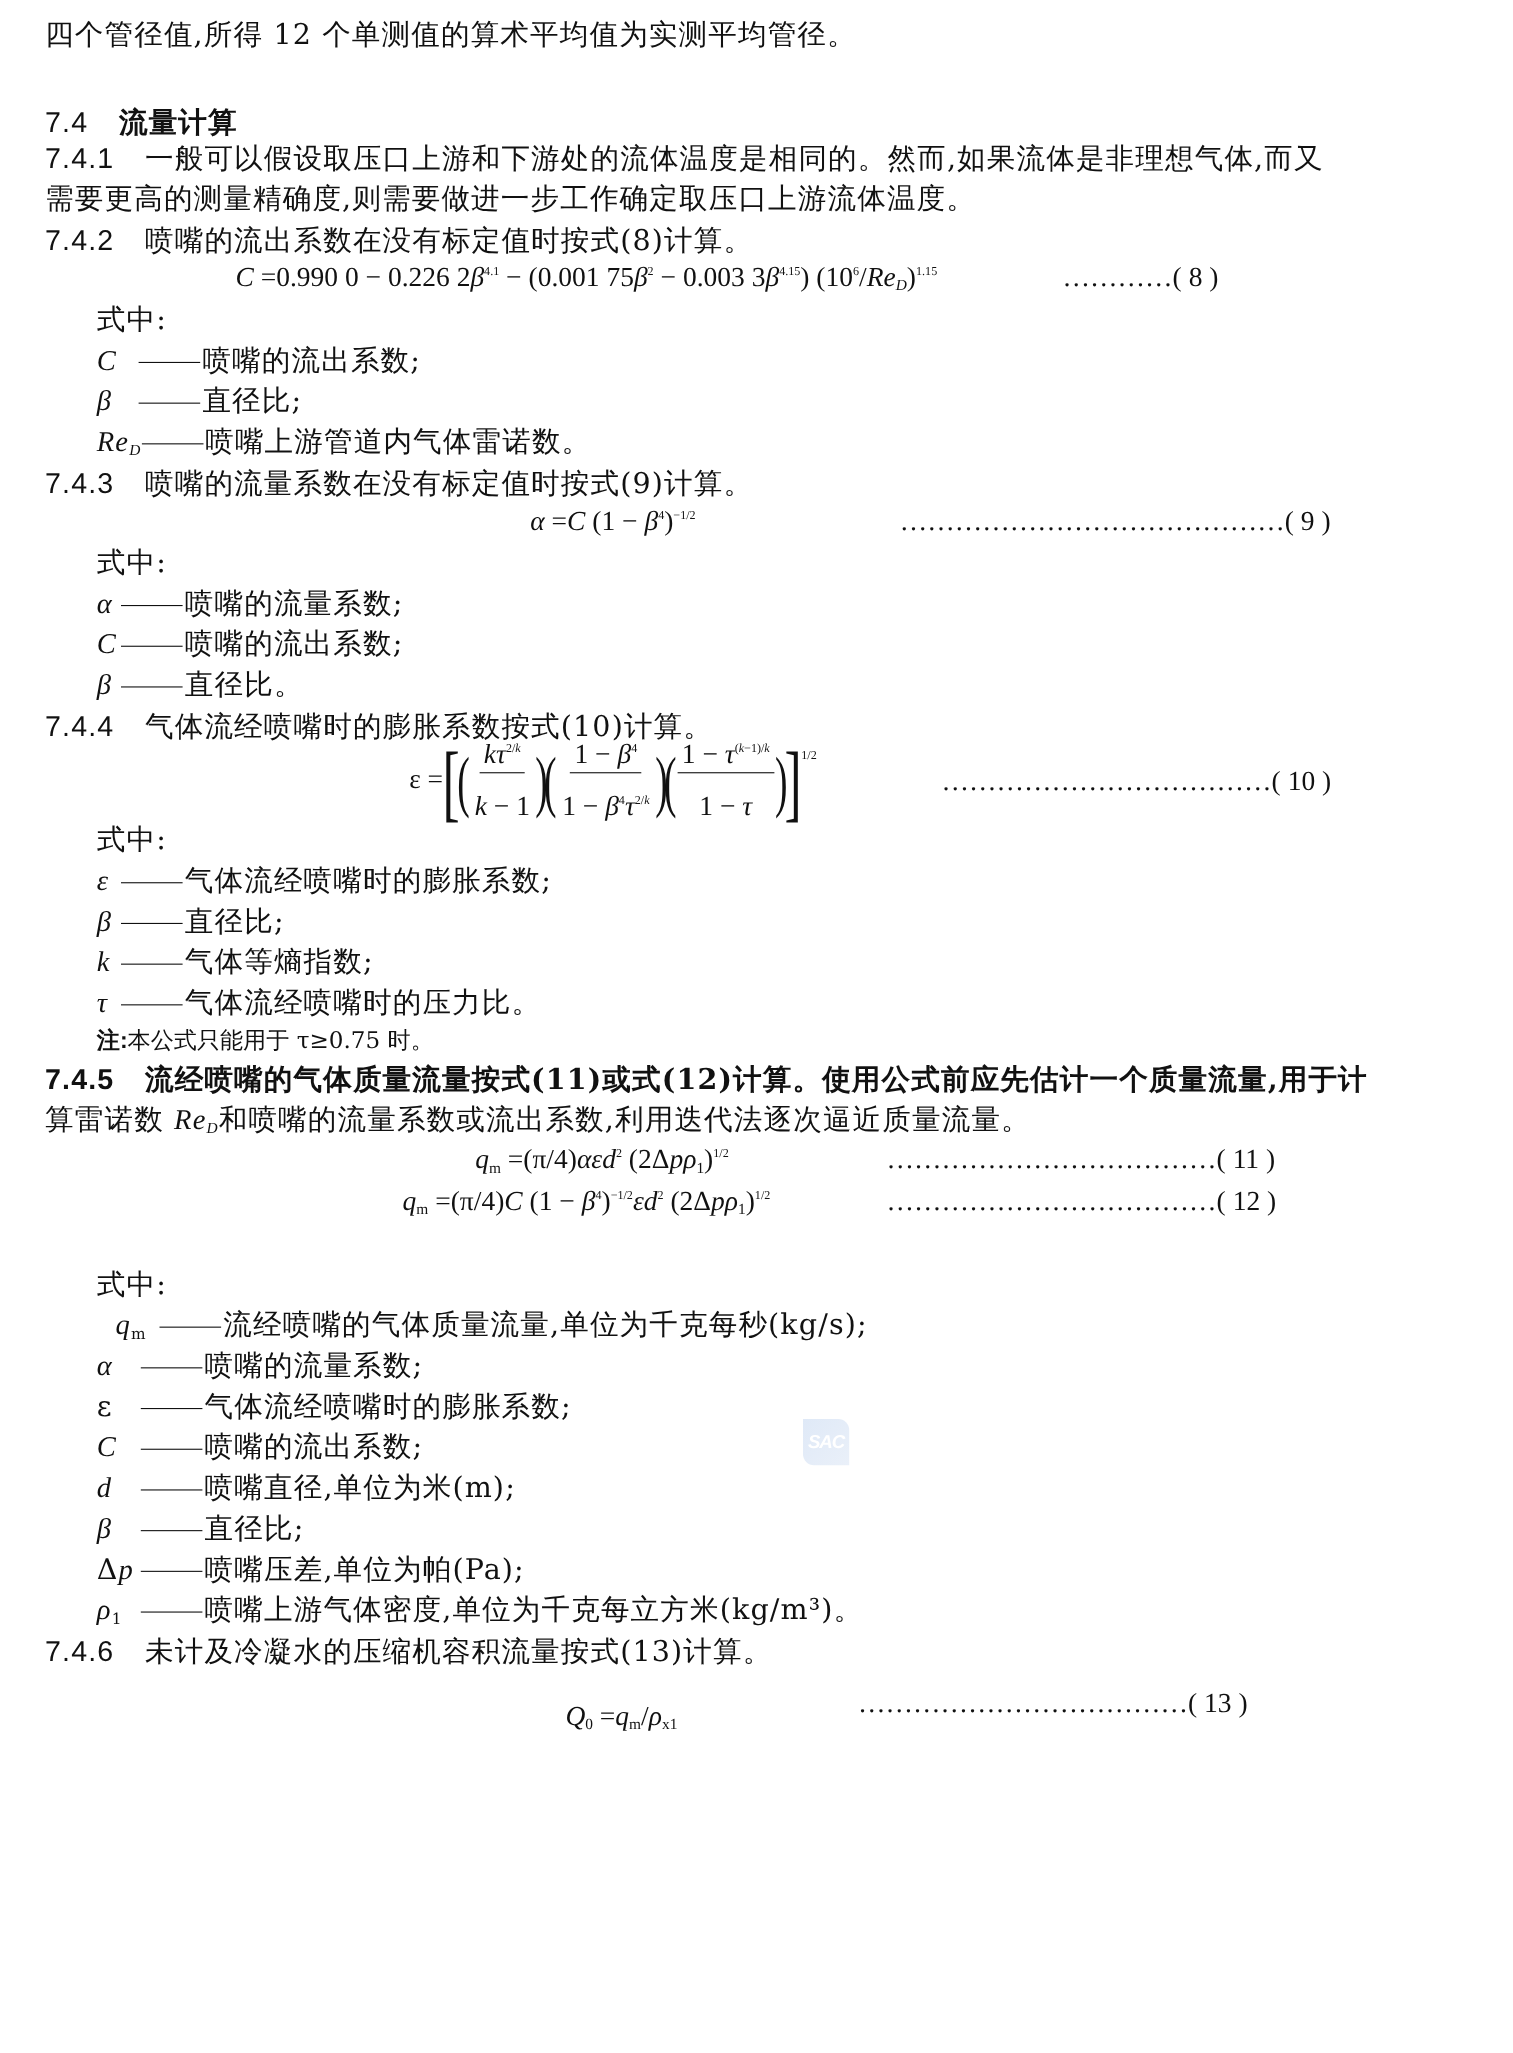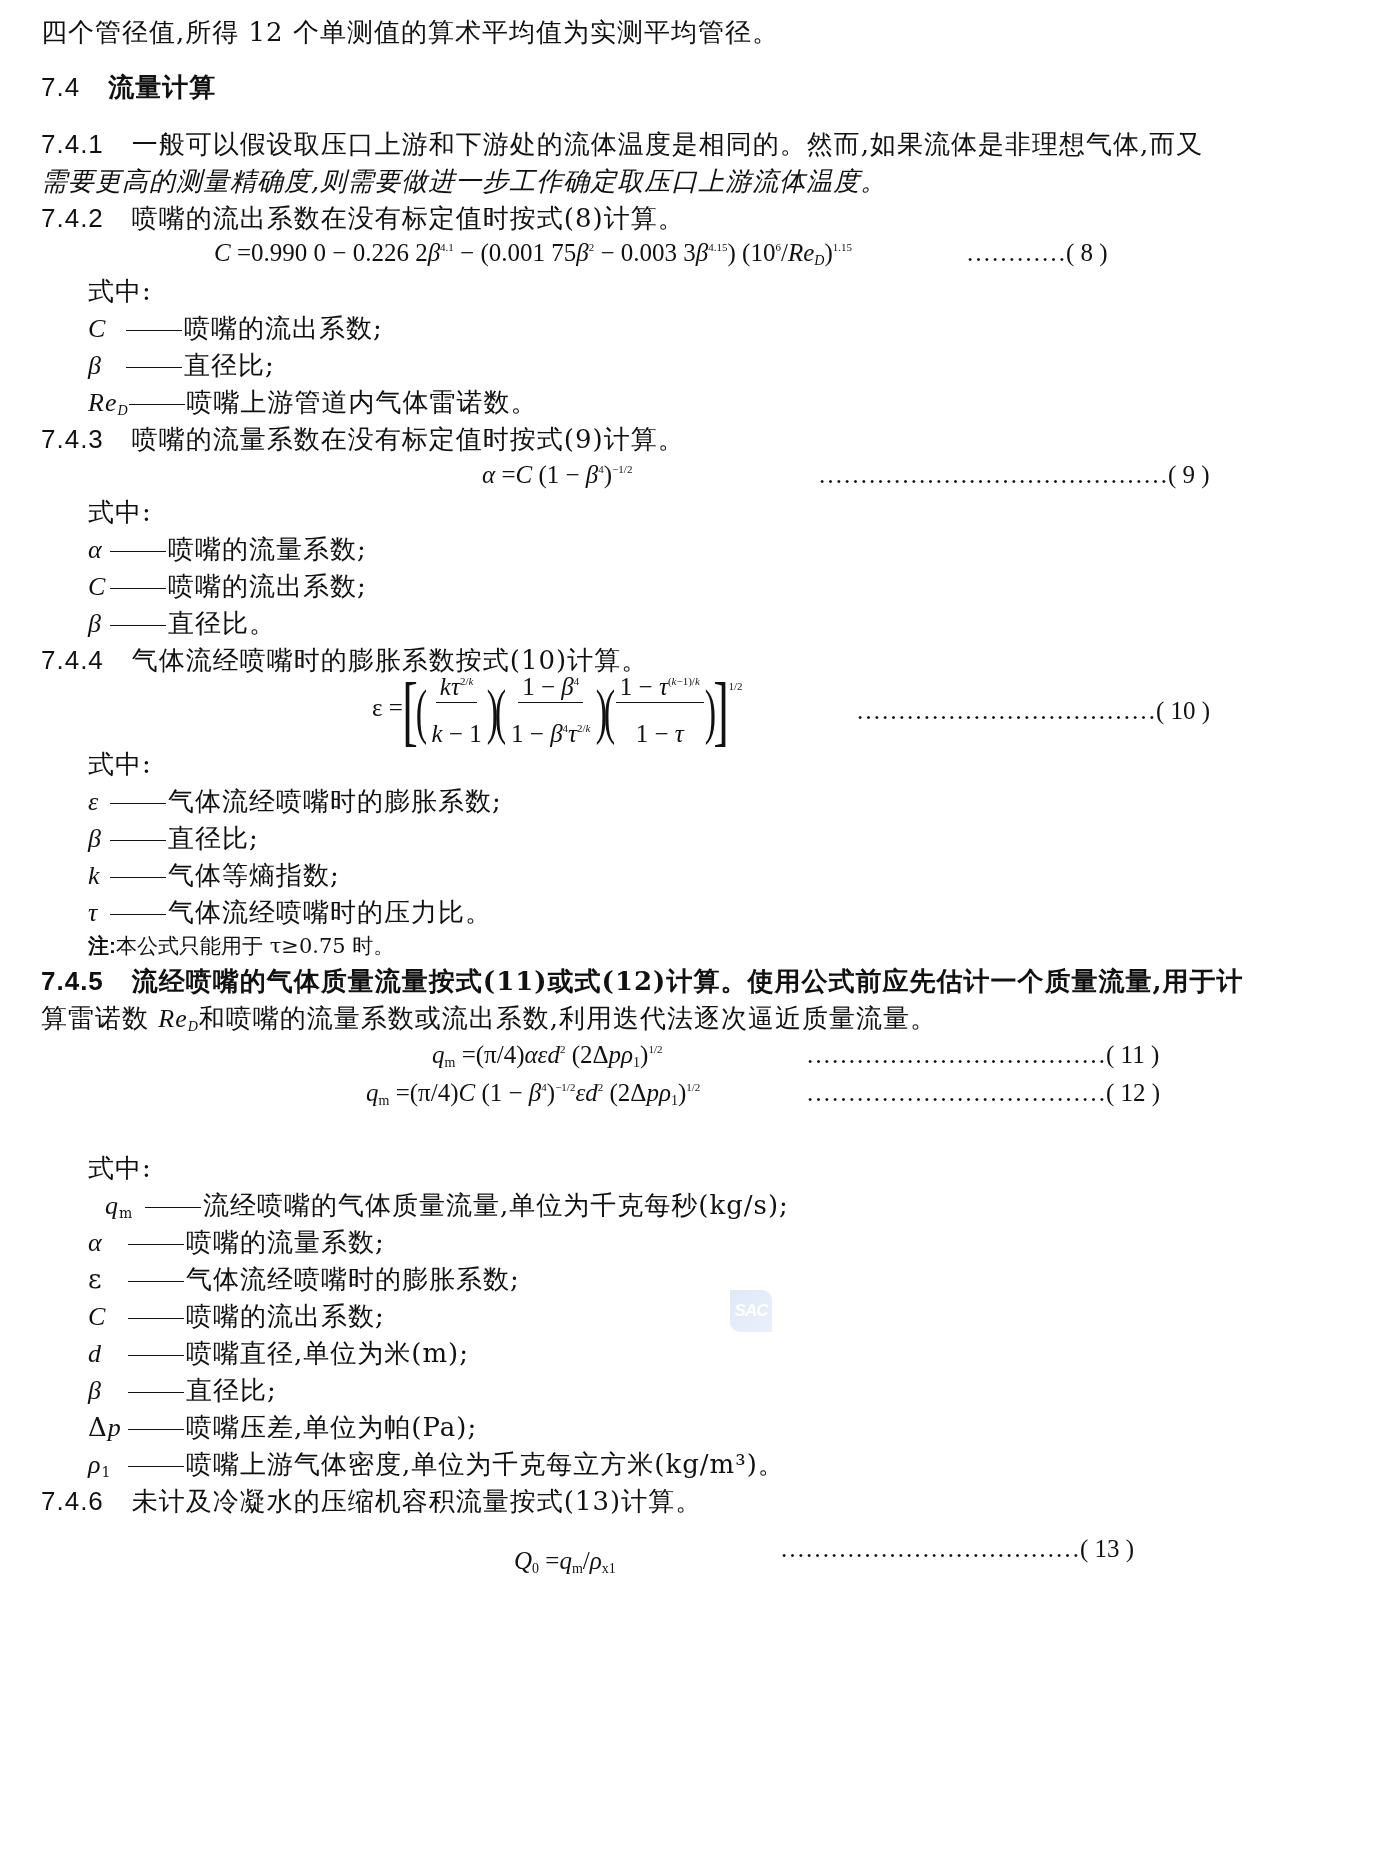--- a/index.html
+++ b/index.html
@@ -1,19 +1,19 @@
 <!DOCTYPE html>
 <html><head>
 <meta charset="utf-8">
 <style>
   html, body { margin:0; padding:0; background:#fff; }
   body { width:1375px; height:1866px; position:relative; overflow:hidden;
          font-family:"DejaVu Serif","Liberation Serif",serif; color:#111; }
   .ln { position:absolute; font-size:26px; line-height:34px; white-space:nowrap; letter-spacing:1px; }
-  .h  { font-family:"Liberation Sans","DejaVu Sans",sans-serif; font-weight:bold; }
+  .h  { font-family:"Liberation Sans","DejaVu Sans",sans-serif; font-weight:bold;margin-top:24px; }
   .sec{ font-family:"Liberation Sans","DejaVu Sans",sans-serif; margin-right:28px; }
   i, .it { font-style:italic; font-family:"Liberation Serif","DejaVu Serif",serif; }
   sup { font-size:11px; vertical-align:10px; line-height:0; }
   sub { font-size:14px; vertical-align:-4px; line-height:0; }
   .eq { position:absolute; font-size:25px; line-height:34px; white-space:nowrap;
         font-family:"Liberation Serif","DejaVu Serif",serif; }
   .eqno { position:absolute; font-size:25px; line-height:34px; white-space:nowrap;
           font-family:"Liberation Serif","DejaVu Serif",serif; letter-spacing:0; }
   .dash { display:inline-block; width:56px; border-top:1.6px solid #111; vertical-align:middle; margin:0 2px; }
   .sym { display:inline-block; }
@@ -35,21 +35,21 @@
 
   <div class="ln" style="left:41px;top:15px;">四个管径值,所得 12 个单测值的算术平均值为实测平均管径。</div>
 
   <div class="ln h" style="left:41px;top:70px;">
     <span class="sec" style="font-weight:normal;">7.4</span><span>流量计算</span>
   </div>
 
   <div class="ln" style="left:41px;top:127px;">
     <span class="sec">7.4.1</span><span>一般可以假设取压口上游和下游处的流体温度是相同的。然而,如果流体是非理想气体,而又</span>
   </div>
-  <div class="ln" style="left:41px;top:164px;font-style:italic;">需要更高的测量精确度,则需要做进一步工作确定取压口上游流体温度。</div>
+  <div class="ln" style="left:41px;top:164px;">需要更高的测量精确度,则需要做进一步工作确定取压口上游流体温度。</div>
 
   <div class="ln" style="left:41px;top:201px;">
     <span class="sec">7.4.2</span><span>喷嘴的流出系数在没有标定值时按式(8)计算。</span>
   </div>
   <div class="eq" style="left:214px;top:236px;">
     <i>C</i> =0.990 0 − 0.226 2<i>β</i><sup>4.1</sup> − (0.001 75<i>β</i><sup>2</sup> − 0.003 3<i>β</i><sup>4.15</sup>) (10<sup>6</sup>/<i>Re</i><sub><i>D</i></sub>)<sup>1.15</sup>
   </div>
   <div class="eqno" style="left:966px;top:236px;">
     <span>…………</span><span>( 8 )</span>
   </div>

